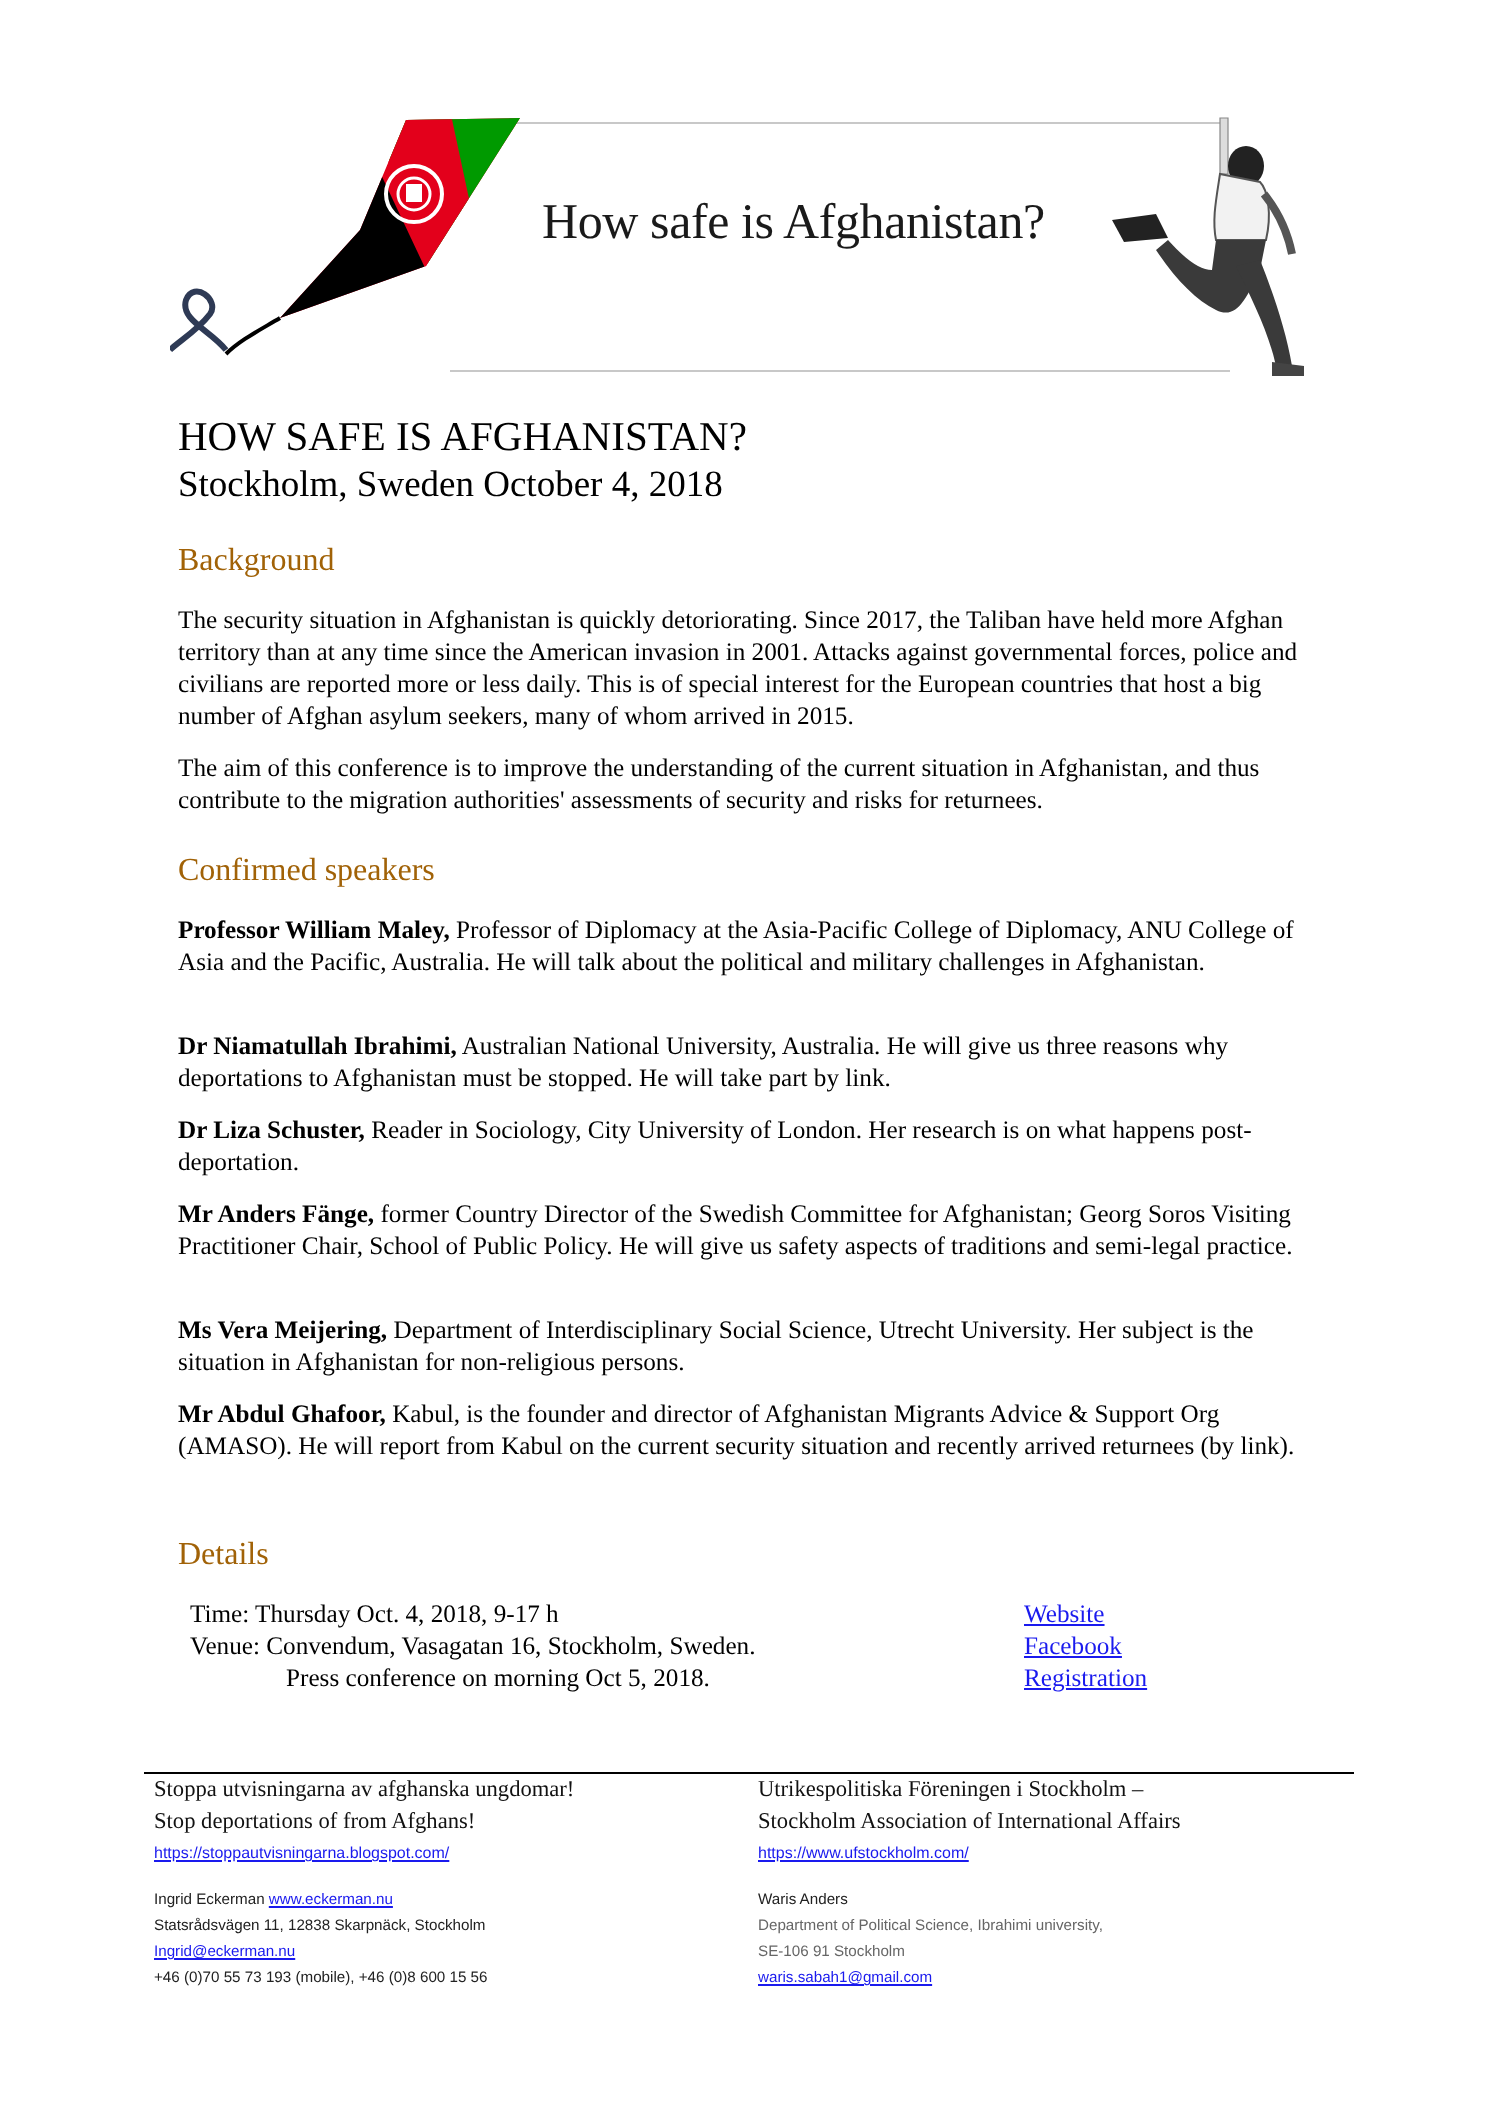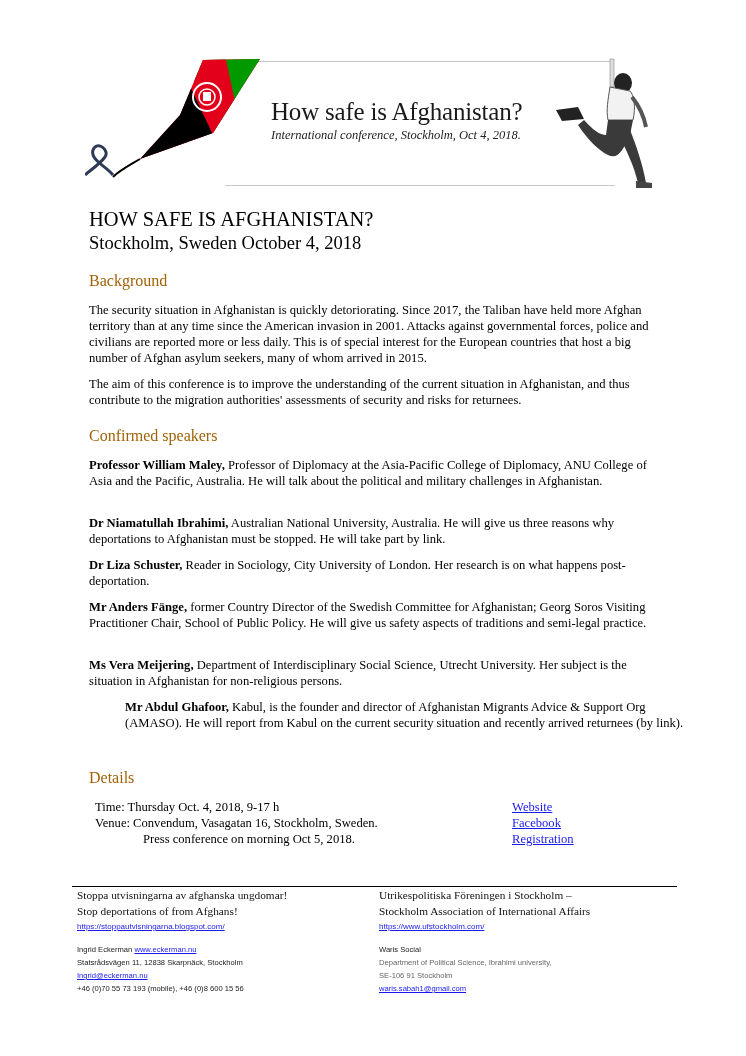--- a/index.html
+++ b/index.html
@@ -56,21 +56,20 @@
     </g>
     <circle cx="122" cy="42" r="14" fill="none" stroke="#ffffff" stroke-width="2"></circle>
     <circle cx="122" cy="42" r="8" fill="none" stroke="#ffffff" stroke-width="1.5"></circle>
     <rect x="118" y="37" width="8" height="9" fill="#ffffff"></rect>
 
     <path d="M55,104 C45,110 35,115 28,122" stroke="#000" stroke-width="2" fill="none"></path>
     <path d="M28,120 C20,110 5,105 8,95 C12,85 25,95 20,102 C14,110 4,116 0,120" stroke="#2e3a55" stroke-width="3" fill="none"></path>
   </svg>
 
   <div id="banner-title" class="abs">How safe is Afghanistan?</div>
-  <div id="banner-sub" class="abs">International conference, Stockholm, Oct 4, 2018.</div>
 
   <svg class="abs" style="left:548px; top:55px;" width="110" height="135" viewBox="0 0 110 135">
     <line x1="64" y1="4" x2="64" y2="30" stroke="#bbb" stroke-width="1.5"></line>
     <path d="M62,4 L66,4 L66,32 L62,32 Z" fill="#ddd" stroke="#888" stroke-width="0.6"></path>
     <ellipse cx="75" cy="28" rx="9" ry="10" fill="#222"></ellipse>
     <path d="M62,32 C60,45 58,55 60,65 L85,65 C88,52 86,40 82,36 Z" fill="#f2f2f2" stroke="#555" stroke-width="1"></path>
     <path d="M84,42 C92,52 96,62 98,72" stroke="#555" stroke-width="4" fill="none"></path>
     <path d="M60,65 L85,65 L82,80 C75,95 70,105 60,100 C50,95 40,85 30,70 L36,65 C45,75 52,80 58,80 Z" fill="#3a3a3a"></path>
     <path d="M70,78 C78,95 86,110 90,128 L98,128 C95,110 88,90 82,75 Z" fill="#3a3a3a"></path>
     <path d="M8,55 L30,52 L36,64 L14,66 Z" fill="#222"></path>
@@ -95,21 +94,21 @@
 </div>
 <div class="para" style="top:557px;">
   <b>Dr Liza Schuster,</b><span> Reader in Sociology, City University of London. Her research is on what happens post-deportation.</span>
 </div>
 <div class="para" style="top:599px;">
   <b>Mr Anders Fänge,</b><span> former Country Director of the Swedish Committee for Afghanistan; Georg Soros Visiting Practitioner Chair, School of Public Policy. He will give us safety aspects of traditions and semi-legal practice.</span>
 </div>
 <div class="para" style="top:657px;">
   <b>Ms Vera Meijering,</b><span> Department of Interdisciplinary Social Science, Utrecht University. Her subject is the situation in Afghanistan for non-religious persons.</span>
 </div>
-<div class="para" style="top:699px;margin-left:36px;">
+<div class="para" style="top:699px;">
   <b>Mr Abdul Ghafoor,</b><span> Kabul, is the founder and director of Afghanistan Migrants Advice &amp; Support Org (AMASO). He will report from Kabul on the current security situation and recently arrived returnees (by link).</span>
 </div>
 
 <div class="section-heading" style="top:769px;">Details</div>
 <div class="detail-line" style="top:800px;">Time: Thursday Oct. 4, 2018, 9-17 h</div>
 <div class="detail-line" style="top:816px;">Venue: Convendum, Vasagatan 16, Stockholm, Sweden.</div>
 <div class="detail-line" style="top:832px;margin-left:48px;">Press conference on morning Oct 5, 2018.</div>
 <a class="detail-link" style="top:800px;text-align:right;">Website</a>
 <a class="detail-link" style="top:816px;">Facebook</a>
 <a class="detail-link" style="top:832px;">Registration</a>
@@ -122,16 +121,16 @@
 <div class="ft ft-small" style="left:77px; top:945px;">
   <span>Ingrid Eckerman </span><a class="ft-link" style="font-size:7.6px;">www.eckerman.nu</a>
 </div>
 <div class="ft ft-small" style="left:77px; top:958px;">Statsrådsvägen 11, 12838 Skarpnäck, Stockholm</div>
 <a class="ft ft-link" style="left:77px; top:971px; font-size:7.6px;">Ingrid@eckerman.nu</a>
 <div class="ft ft-small" style="left:77px; top:984px;">+46 (0)70 55 73 193 (mobile), +46 (0)8 600 15 56</div>
 
 <div class="ft ft-big" style="left:379px; top:889px;">Utrikespolitiska Föreningen i Stockholm –</div>
 <div class="ft ft-big" style="left:379px; top:905px;">Stockholm Association of International Affairs</div>
 <a class="ft ft-link" style="left:379px; top:922px;">https://www.ufstockholm.com/</a>
-<div class="ft ft-small" style="left:379px; top:945px;">Waris Social</div>
+<div class="ft ft-small" style="left:379px; top:945px;">Waris Anders</div>
 <div class="ft ft-grey" style="left:379px; top:958px;">Department of Political Science, Ibrahimi university,</div>
 <div class="ft ft-grey" style="left:379px; top:971px;">SE-106 91 Stockholm</div>
 <a class="ft ft-link" style="left:379px; top:984px; font-size:7.6px;">waris.sabah1@gmail.com</a>
 
 </body></html>

